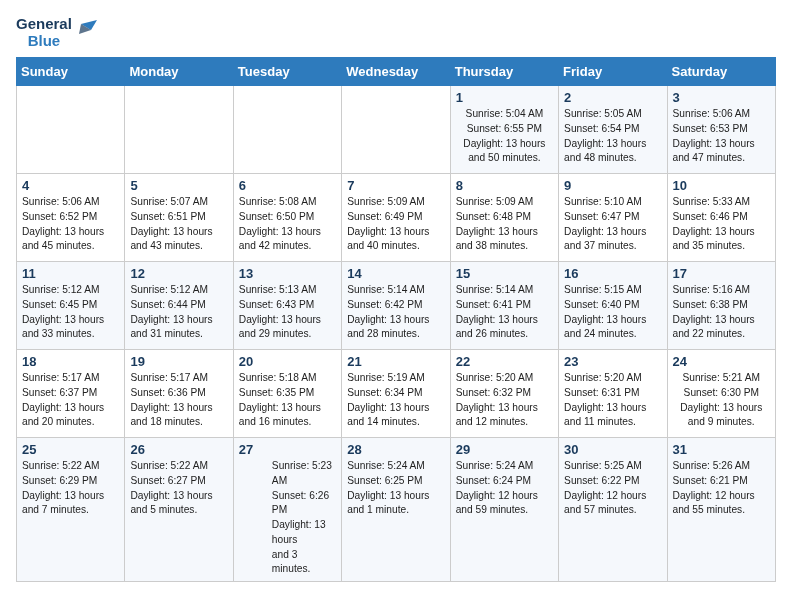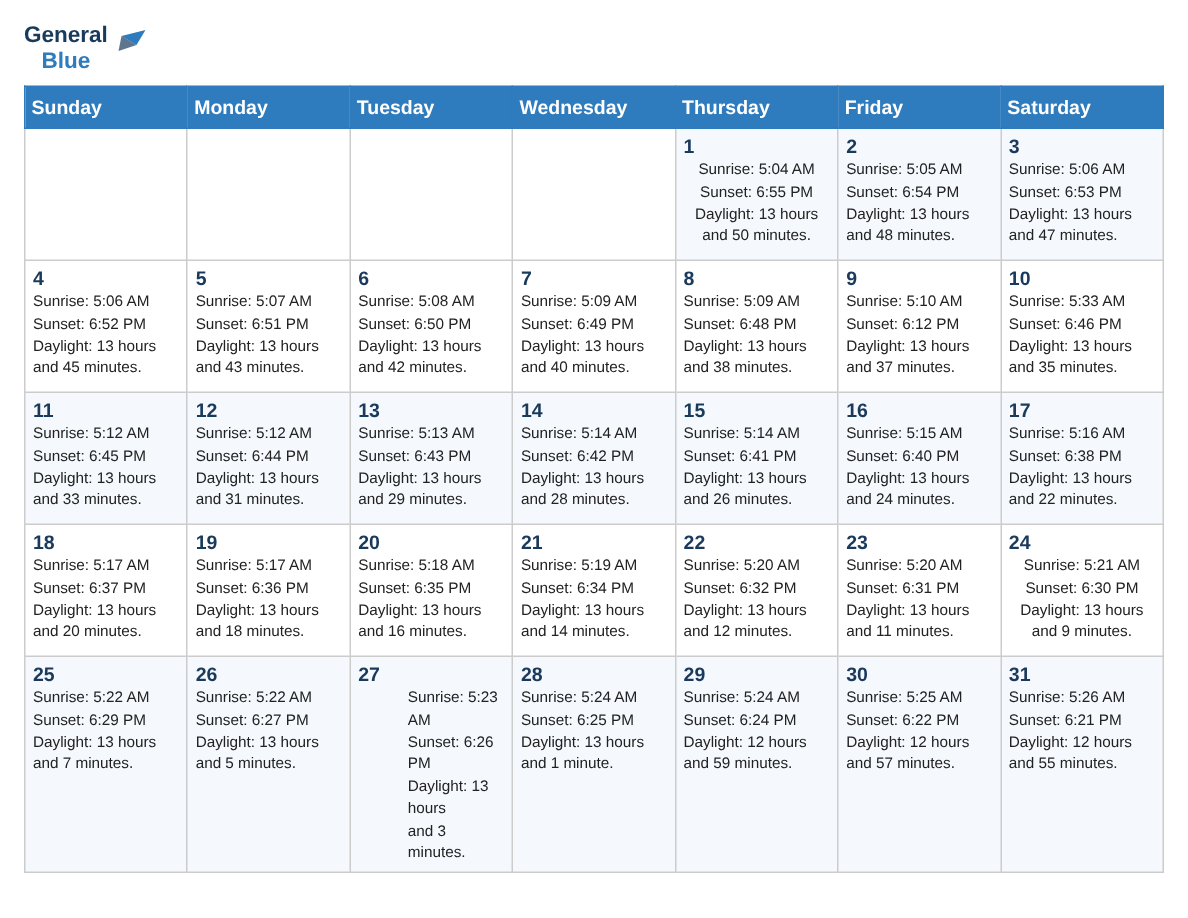--- a/index.html
+++ b/index.html
@@ -172,21 +172,21 @@
         <td>
           <span class="day-num">8</span>
           <div class="cell-text" style="white-space: pre-line;">Sunrise: 5:09 AM
 Sunset: 6:48 PM
 Daylight: 13 hours
 and 38 minutes.</div>
         </td>
         <td>
           <span class="day-num">9</span>
           <div class="cell-text" style="white-space: pre-line;">Sunrise: 5:10 AM
-Sunset: 6:12 PM
+Sunset: 6:47 PM
 Daylight: 13 hours
 and 37 minutes.</div>
         </td>
         <td>
           <span class="day-num">10</span>
           <div class="cell-text" style="white-space: pre-line;">Sunrise: 5:33 AM
 Sunset: 6:46 PM
 Daylight: 13 hours
 and 35 minutes.</div>
         </td>

